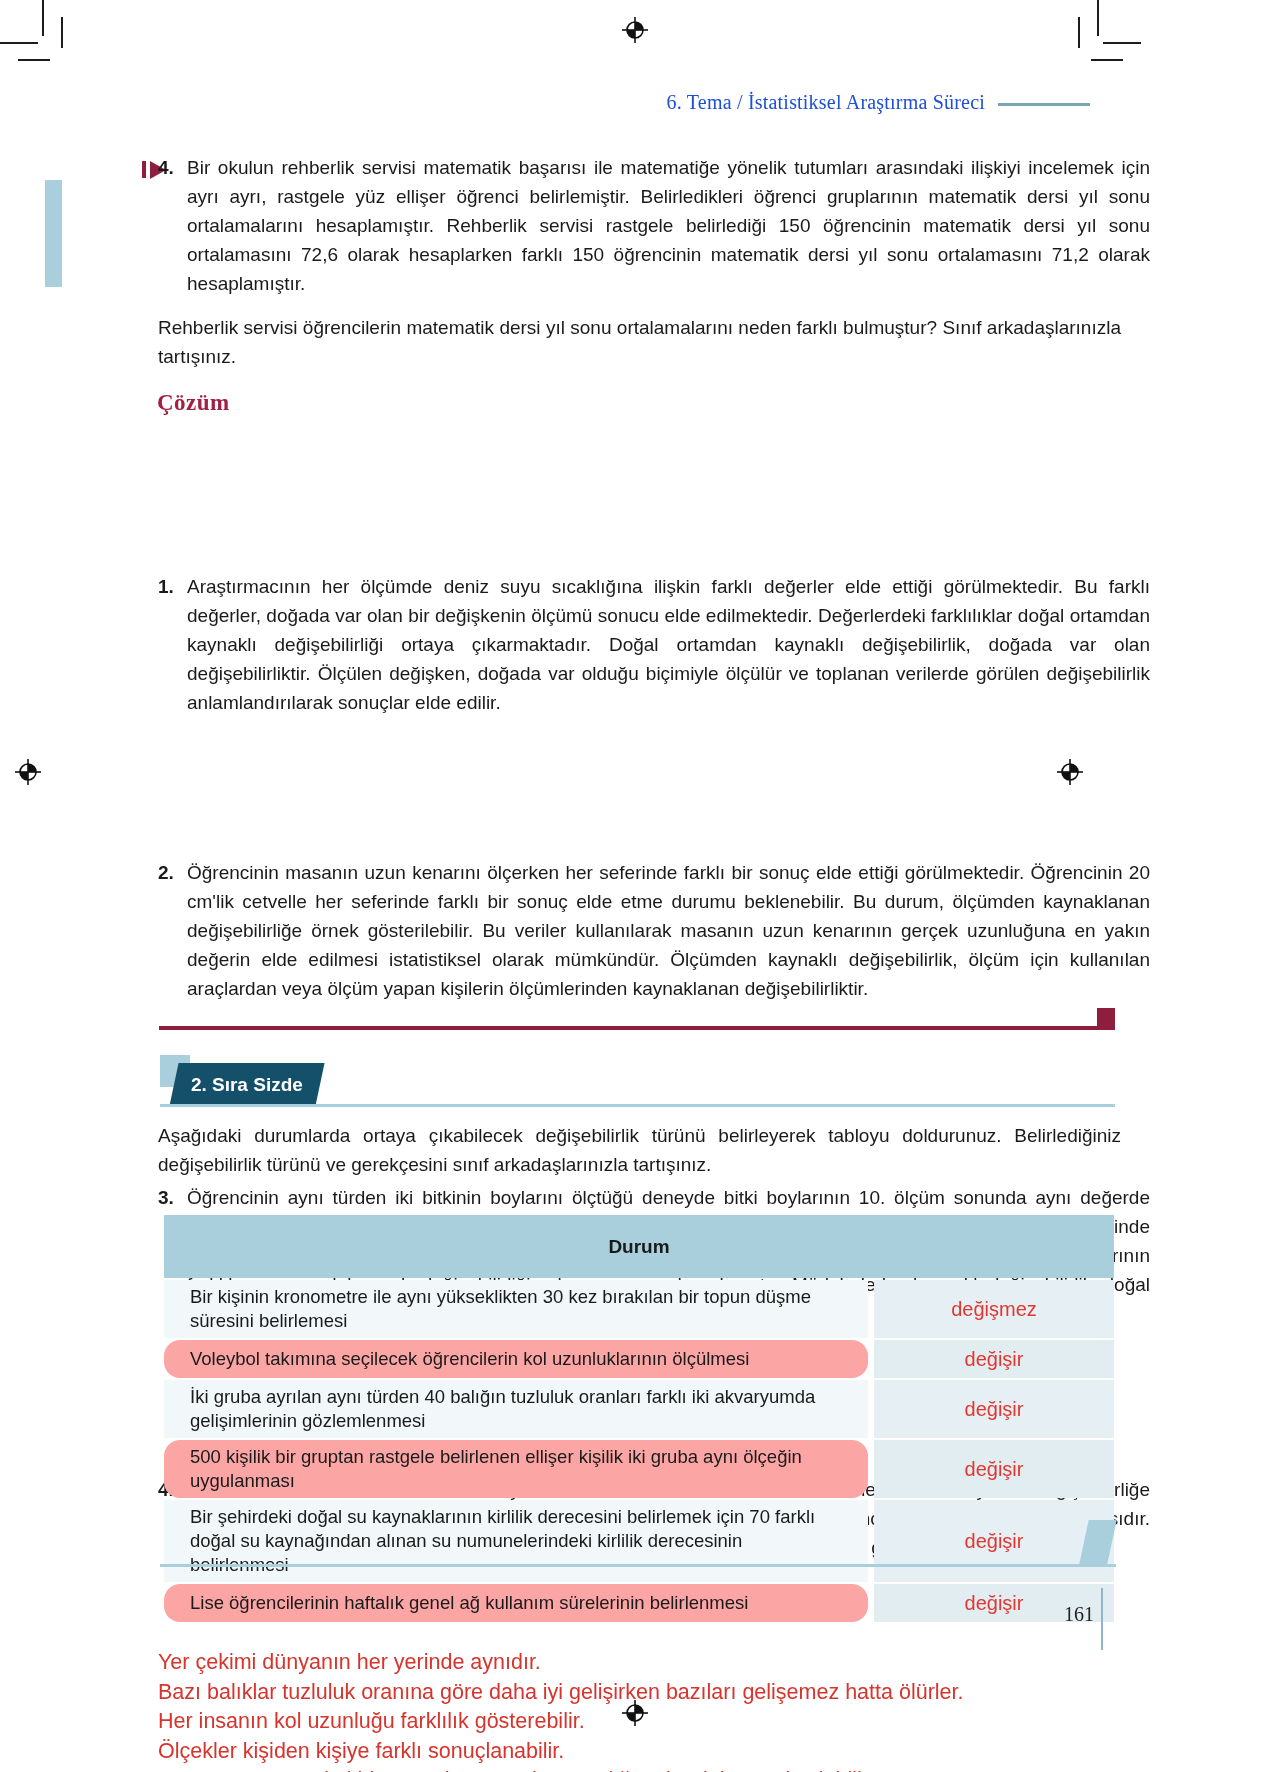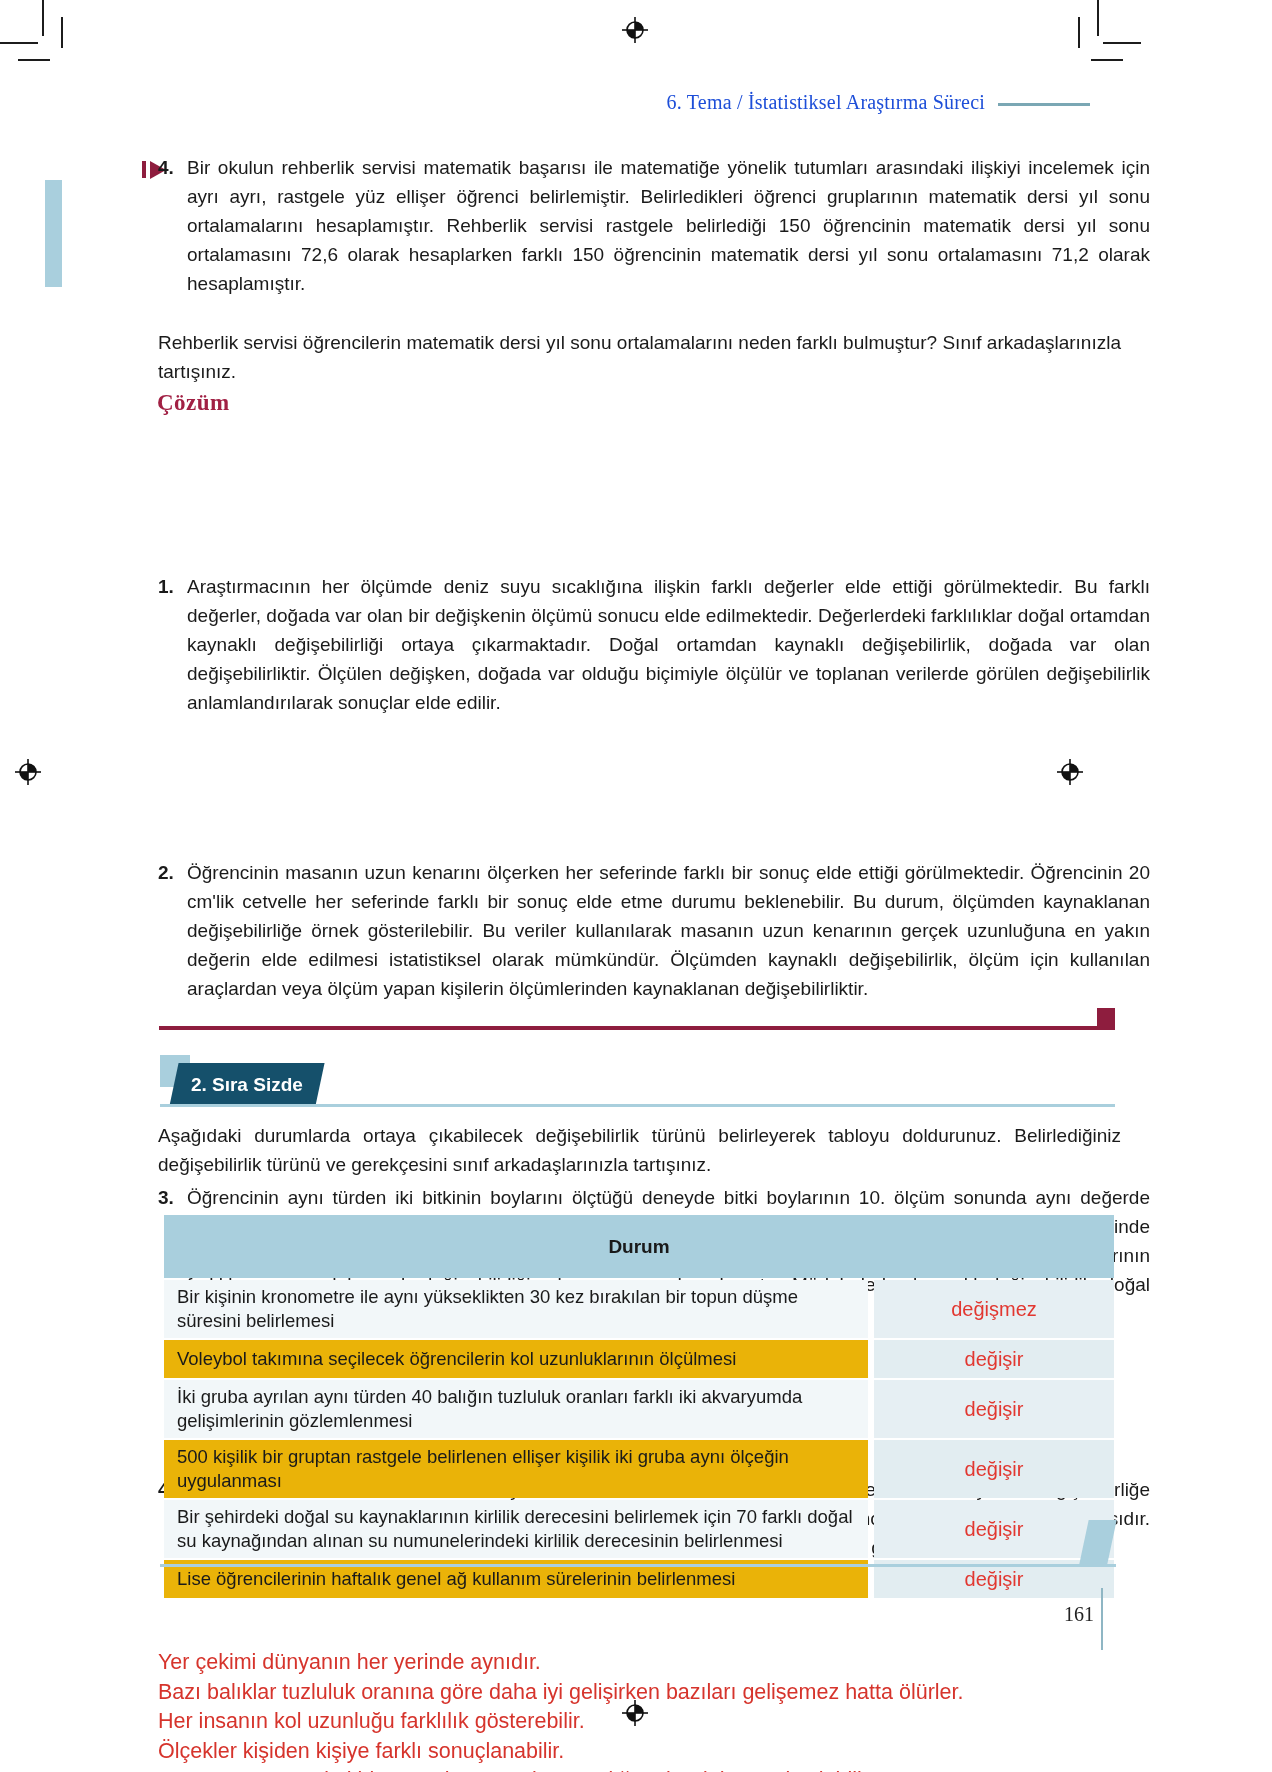--- a/index.html
+++ b/index.html
@@ -31,29 +31,29 @@
   .sq-maroon{background:#8e1d3e;width:18px;height:18px;}
   
   .banner-square{background:#a9cfdd;}
   .banner{background:#15506b;transform:skewX(-12deg);display:flex;
     align-items:center;justify-content:center;}
   .banner span{transform:skewX(12deg);color:#ffffff;font-weight:bold;font-size:19px;}
   .banner-line{background:#a9cfdd;height:3px;}
   
   .tbl{display:flex;flex-direction:column;gap:2px;}
   .trow{display:flex;gap:6px;}
-  .tcell-l{flex:1;display:flex;align-items:center;padding:5px 13px;
+  .tcell-l{flex:1;display:flex;align-items:center;padding:5px 26px;
     font-size:18.5px;line-height:24px;}
   .tcell-r{width:224px;display:flex;align-items:center;justify-content:center;
     text-align:center;padding:4px 8px;}
   .thead .tcell-l,.thead .tcell-r{background:#a9cfdd;font-weight:bold;
     justify-content:center;text-align:center;font-size:19px;line-height:24px;min-height:53px;}
   .r-odd .tcell-l{background:#f2f7f9;}
   .r-odd .tcell-r{background:#e6eff3;}
-  .r-even .tcell-l{background:#eab308;}
+  .r-even .tcell-l{background:#fca5a5;border-radius:16px;}
   .r-even .tcell-r{background:#e2edf1;}
   .row1{min-height:50px;justify-content:center;}
   .row2{min-height:38px;}
   .answer{color:#e23730;font-size:20px;}
   
   .deco-par{background:#a9cfdd;transform:skewX(-12deg);}
   .deco-line{background:#a9cfdd;height:3px;}
   .note{font-size:21.5px;line-height:29.5px;color:#d6342c;}
   .pagenum{font-family:"Liberation Serif", serif;font-size:20px;color:#222;text-align:right;}
   .pagenum-line{background:#8fb6c4;width:2px;}
@@ -108,21 +108,21 @@
   <div class="abs left-bar" style="left:45px;top:180px;width:17px;height:107px;"></div>
 
   <div class="abs mk-bar" style="left:142px;top:161px;"></div>
   <div class="abs mk-tri" style="left:150px;top:161px;"></div>
 
   <div class="abs body-txt hang" style="left:158px;top:153px;width:963px;">
     <span class="num">4.</span>
     <div class="just">Bir okulun rehberlik servisi matematik başarısı ile matematiğe yönelik tutumları arasındaki ilişkiyi incelemek için ayrı ayrı, rastgele yüz ellişer öğrenci belirlemiştir. Belirledikleri öğrenci gruplarının matematik dersi yıl sonu ortalamalarını hesaplamıştır. Rehberlik servisi rastgele belirlediği 150 öğrencinin matematik dersi yıl sonu ortalamasını 72,6 olarak hesaplarken farklı 150 öğrencinin matematik dersi yıl sonu ortalamasını 71,2 olarak hesaplamıştır.</div>
   </div>
 
-  <div class="abs body-txt just" style="left:158px;top:328px;width:963px;">Rehberlik servisi öğrencilerin matematik dersi yıl sonu ortalamalarını neden farklı bulmuştur? Sınıf arkadaşlarınızla tartışınız.</div>
+  <div class="abs body-txt just" style="left:158px;top:313px;width:963px;">Rehberlik servisi öğrencilerin matematik dersi yıl sonu ortalamalarını neden farklı bulmuştur? Sınıf arkadaşlarınızla tartışınız.</div>
 
   <div class="abs cozum" style="left:157px;top:390px;">Çözüm</div>
 
   <div class="abs body-txt hang" style="left:158px;top:427px;width:963px;">
     <span class="num">1.</span>
     <div class="just">Araştırmacının her ölçümde deniz suyu sıcaklığına ilişkin farklı değerler elde ettiği görülmektedir. Bu farklı değerler, doğada var olan bir değişkenin ölçümü sonucu elde edilmektedir. Değerlerdeki farklılıklar doğal ortamdan kaynaklı değişebilirliği ortaya çıkarmaktadır. Doğal ortamdan kaynaklı değişebilirlik, doğada var olan değişebilirliktir. Ölçülen değişken, doğada var olduğu biçimiyle ölçülür ve toplanan verilerde görülen değişebilirlik anlamlandırılarak sonuçlar elde edilir.</div>
   </div>
   <div class="abs body-txt hang" style="left:158px;top:568px;width:963px;">
     <span class="num">2.</span>
     <div class="just">Öğrencinin masanın uzun kenarını ölçerken her seferinde farklı bir sonuç elde ettiği görülmektedir. Öğrencinin 20 cm'lik cetvelle her seferinde farklı bir sonuç elde etme durumu beklenebilir. Bu durum, ölçümden kaynaklanan değişebilirliğe örnek gösterilebilir. Bu veriler kullanılarak masanın uzun kenarının gerçek uzunluğuna en yakın değerin elde edilmesi istatistiksel olarak mümkündür. Ölçümden kaynaklı değişebilirlik, ölçüm için kullanılan araçlardan veya ölçüm yapan kişilerin ölçümlerinden kaynaklanan değişebilirliktir.</div>

